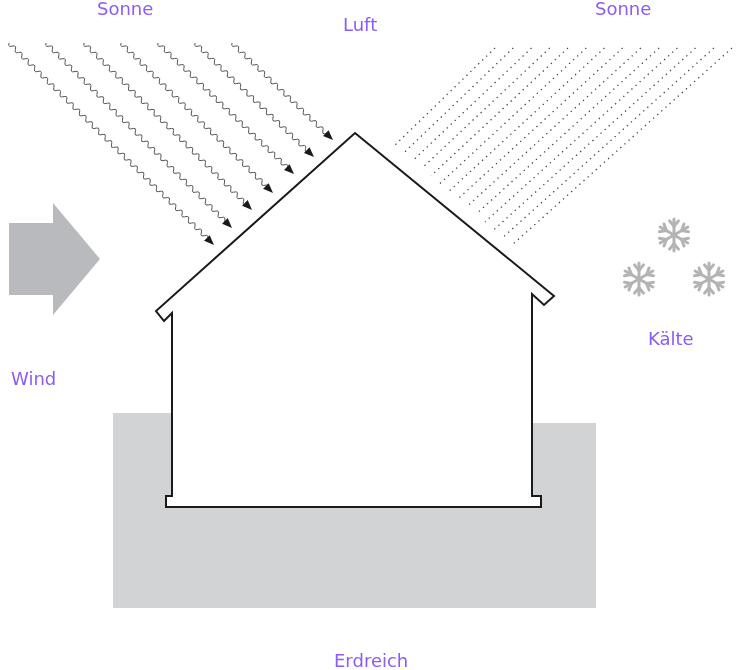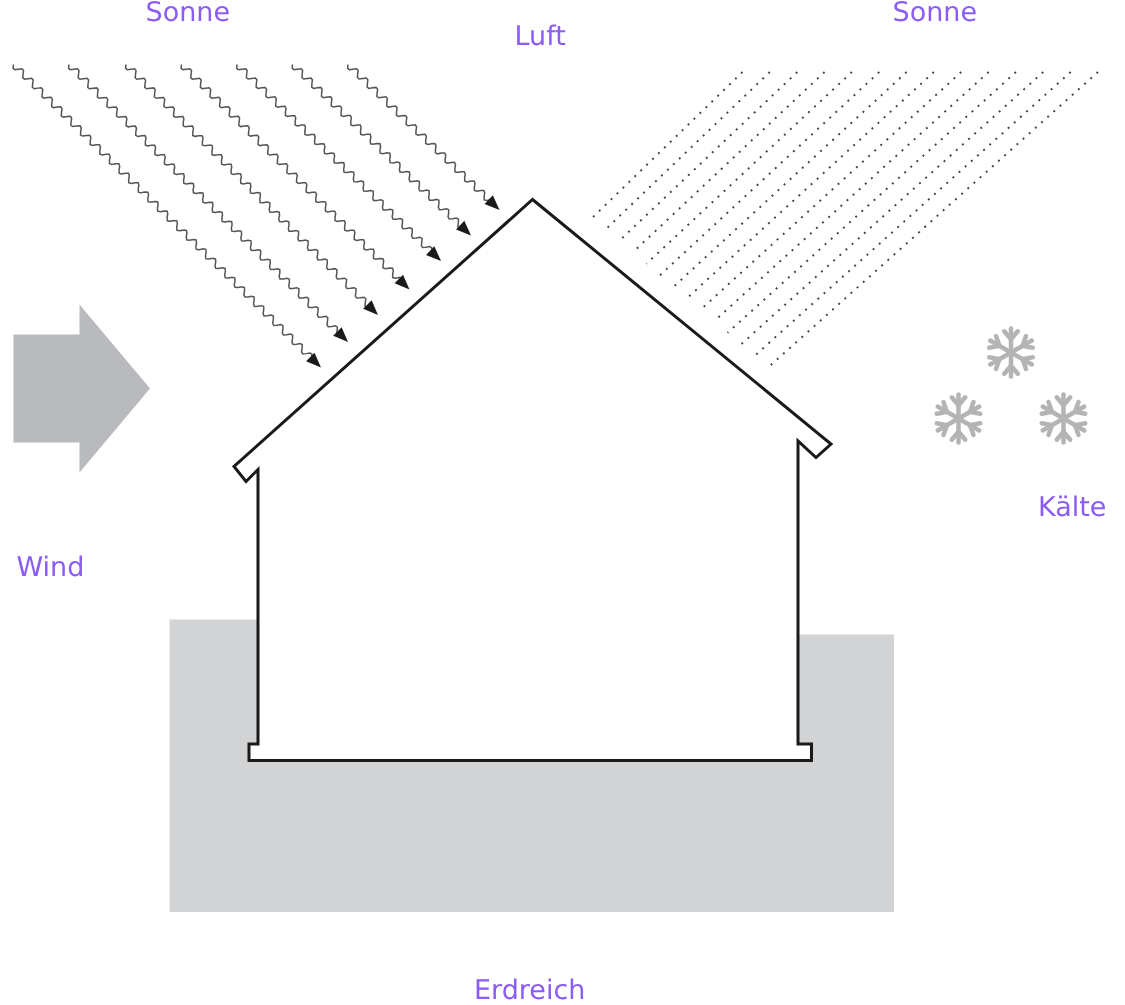--- a/index.html
+++ b/index.html
@@ -123,15 +123,15 @@
           <line x1="701.38" y1="274.60" x2="694.49" y2="275.82"></line>
           <line x1="701.38" y1="274.60" x2="698.98" y2="268.02"></line>
         </g>
       </g>
   </svg>
 
   <div class="label" style="left:97px; top:0px;">Sonne</div>
   <div class="label" style="left:343px; top:16px;text-align:right;">Luft</div>
   <div class="label" style="left:595px; top:0px;">Sonne</div>
   <div class="label" style="left:11px; top:330px;margin-top:40px;">Wind</div>
-  <div class="label" style="left:648px; top:330px;margin-left:44px;">Kälte</div>
-  <div class="label" style="left:316px; top:652px;">Erdreich</div>
+  <div class="label" style="left:648px; top:330px;">Kälte</div>
+  <div class="label" style="left:334px; top:652px;">Erdreich</div>
 </div>
 
 </body></html>

